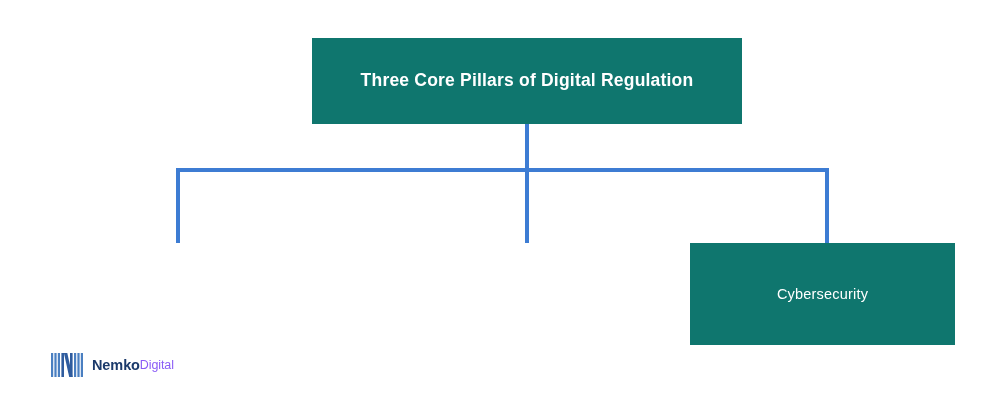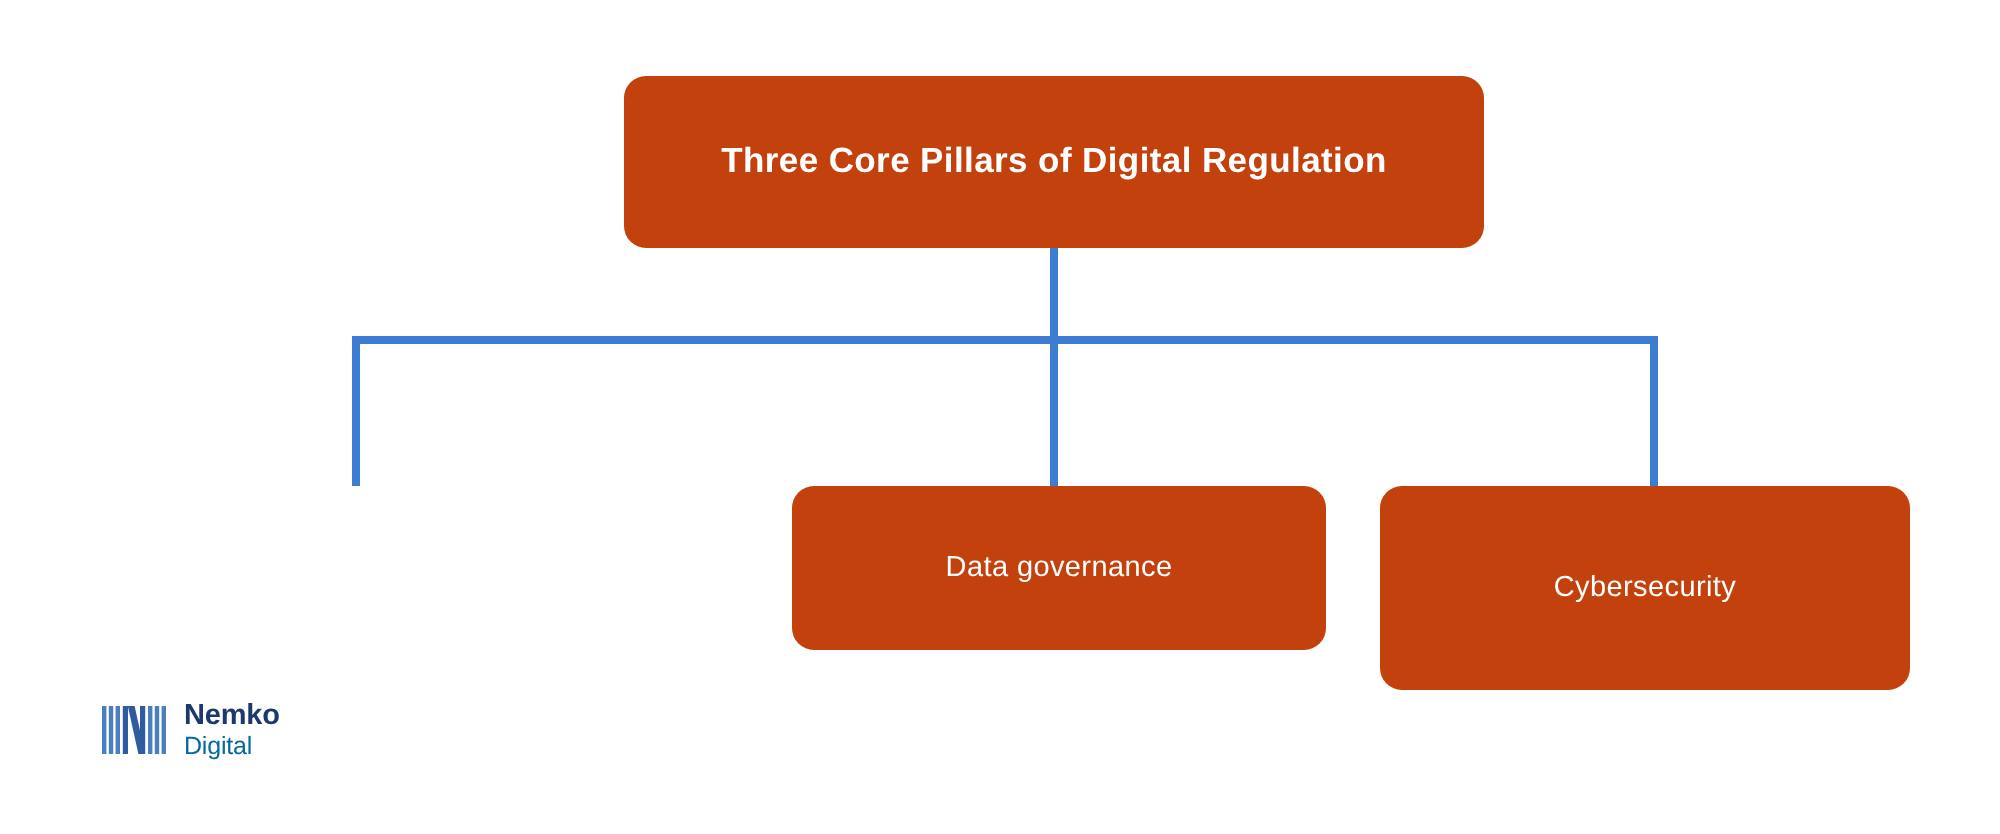--- a/index.html
+++ b/index.html
@@ -18,28 +18,27 @@
   #canvas {
     position: relative;
     width: 1000px;
     height: 417px;
     background: #ffffff;
   }
 
   
   .node {
     position: absolute;
-    background: #c2410c;
+    background: #0f766e;
     display: flex;
     align-items: center;
     justify-content: center;
     box-sizing: border-box;
     color: #ffffff;
     text-align: center;
-    border-radius: 11px;
   }
 
   .node .node-label {
     color: #ffffff;
     letter-spacing: 0.2px;
     line-height: 1.25;
     white-space: nowrap;
   }
 
   #node-root {
@@ -120,56 +119,53 @@
     align-items: center;
     gap: 8px;
   }
   #logo-mark {
     width: 34px;
     height: 34px;
     display: block;
   }
   #logo-wordmark {
     display: flex;
-    flex-direction: column;
+    flex-direction: row;
     justify-content: flex-end;
     line-height: 1.0;
   }
   #logo-name {
     font-size: 14.5px;
     font-weight: 700;
     color: #1B3A6B;
     letter-spacing: -0.1px;
   }
   #logo-sub {
     font-size: 12.5px;
     font-weight: 400;
-    color: #0369a1;
+    color: #8b5cf6;
     letter-spacing: -0.1px;
     margin-top: 1px;
   }
 </style>
 </head>
 <body>
 
 <div id="canvas">
 
   <div class="conn conn-v" id="conn-trunk"></div>
   <div class="conn conn-h" id="conn-bus"></div>
   <div class="conn conn-v" id="conn-drop-left"></div>
   <div class="conn conn-v" id="conn-drop-right"></div>
 
   <div class="node" id="node-root">
     <span class="node-label">Three Core Pillars of Digital Regulation</span>
   </div>
 
 
-  <div class="node" id="node-data">
-    <span class="node-label">Data governance</span>
-  </div>
 
   <div class="node" id="node-cyber">
     <span class="node-label">Cybersecurity</span>
   </div>
 
   <div id="logo">
     <svg id="logo-mark" viewBox="0 0 34 34">
       <g fill="#4A7FC1">
         <rect x="1" y="5" width="2.2" height="24"></rect>
         <rect x="4.4" y="5" width="2.2" height="24"></rect>

